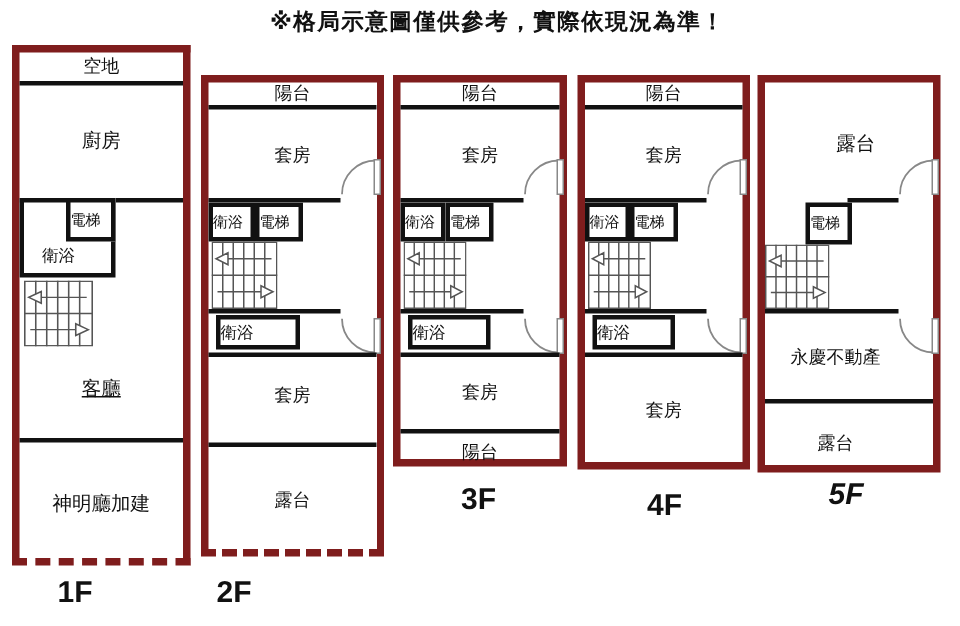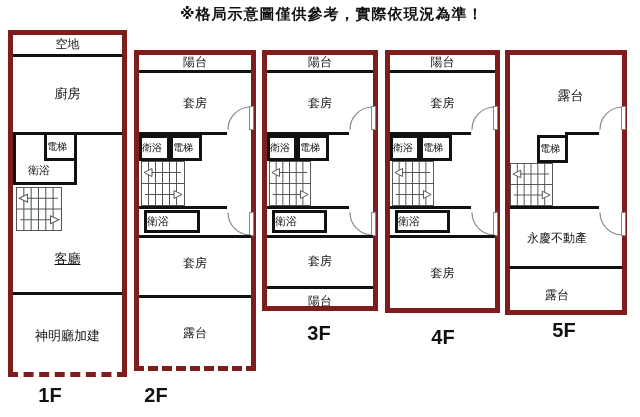--- a/index.html
+++ b/index.html
@@ -231,15 +231,15 @@
     </svg>
     <div class="hwall" style="left:0;width:89px;top:151px;"></div>
     <svg class="door" style="left:89px;top:154px;" width="27" height="27" viewBox="0 0 27 27">
       <path d="M 23.5 26 A 22.5 22.5 0 0 1 1 3.5" fill="none" stroke="#888" stroke-width="1.2"></path>
       <rect x="22.5" y="3.5" width="4" height="23" fill="#fff" stroke="#888" stroke-width="1"></rect>
     </svg>
     <div class="rlabel" style="left:42%;top:175px;">永慶不動產</div>
     <div class="hwall" style="left:0;right:0;top:211px;"></div>
     <div class="rlabel" style="left:42%;top:232px;">露台</div>
   </div>
-  <div class="flabel" style="left:564px;top:319px;">5F</div>
+  <div class="flabel" style="left:564px;top:319px;font-style:italic;">5F</div>
 
 </div>
 
 </body></html>

